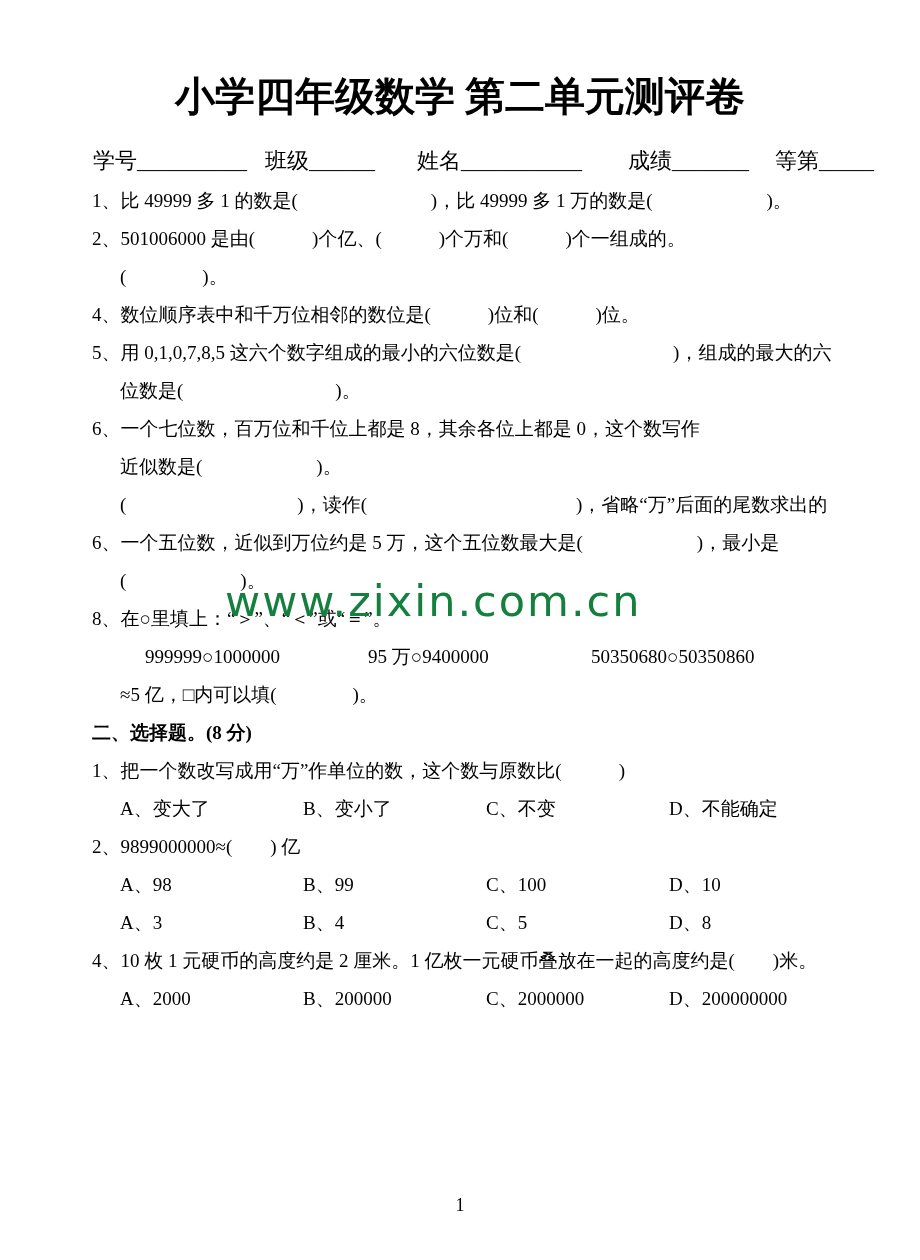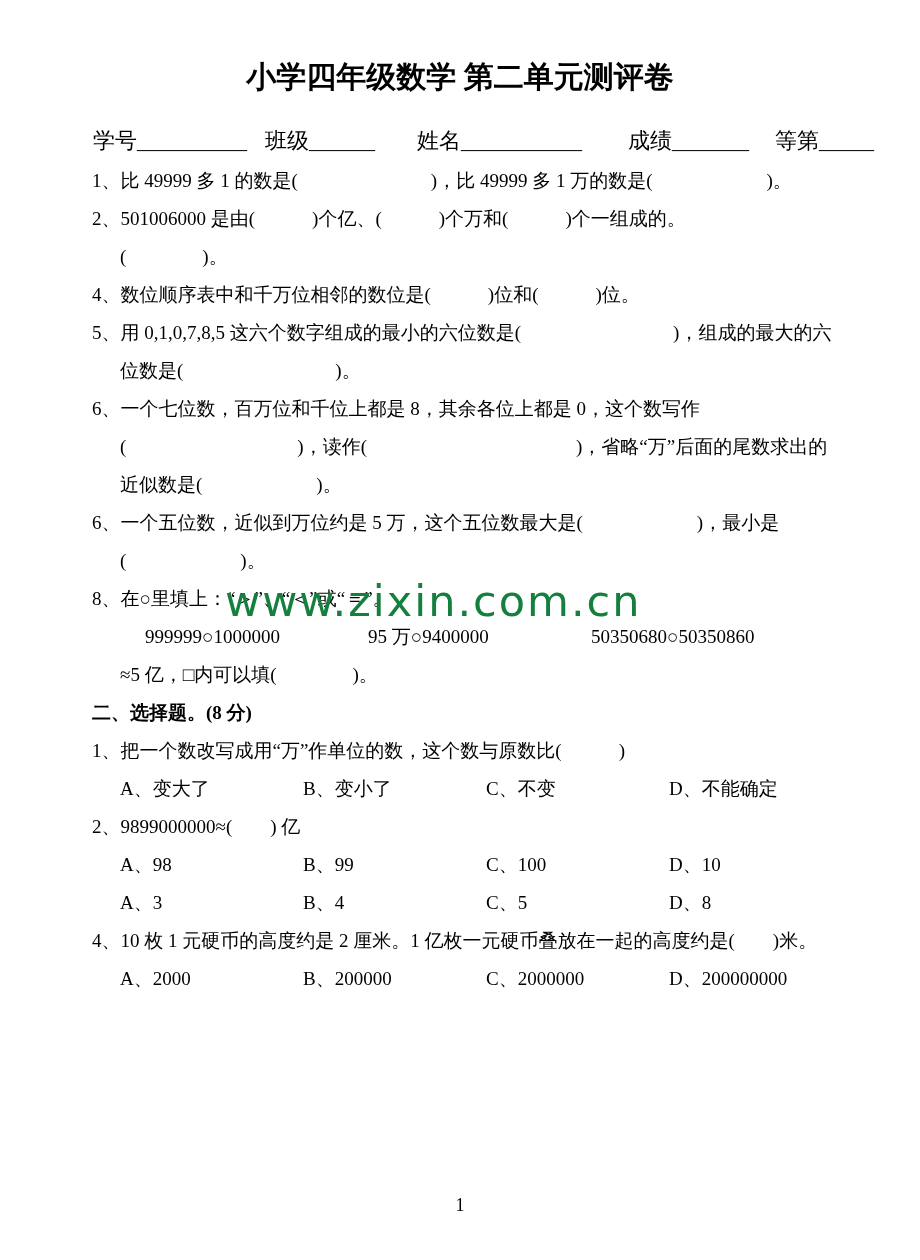--- a/index.html
+++ b/index.html
@@ -8,23 +8,23 @@
     position: relative;
     width: 920px;
     height: 1260px;
     background: #ffffff;
     color: #000000;
     font-family: "Liberation Serif", "DejaVu Serif", serif;
     overflow: hidden;
   }
   .title {
     margin: 0;
-    padding-top: 56px;
+    padding-top: 76px;
     text-align: center;
-    font-size: 30px;
+    font-size: 40px;
     line-height: 42px;
     font-weight: 700;
   }
   .header-line {
     margin: 24px 0 2px 93px;
     font-size: 22px;
     line-height: 38px;
     white-space: normal;
   }
   .hf { display: inline-block; }
@@ -78,22 +78,22 @@
   <div class="content">
 
 
     <p class="line">1、比 49999 多 1 的数是(　　　　　　　)，比 49999 多 1 万的数是(　　　　　　)。</p>
     <p class="line">2、501006000 是由(　　　)个亿、(　　　)个万和(　　　)个一组成的。</p>
     <p class="line indent1">(　　　　)。</p>
     <p class="line">4、数位顺序表中和千万位相邻的数位是(　　　)位和(　　　)位。</p>
     <p class="line">5、用 0,1,0,7,8,5 这六个数字组成的最小的六位数是(　　　　　　　　)，组成的最大的六</p>
     <p class="line indent1">位数是(　　　　　　　　)。</p>
     <p class="line">6、一个七位数，百万位和千位上都是 8，其余各位上都是 0，这个数写作</p>
+    <p class="line indent1">近似数是(　　　　　　)。</p>
     <p class="line indent1">(　　　　　　　　　)，读作(　　　　　　　　　　　)，省略“万”后面的尾数求出的</p>
-    <p class="line indent1">近似数是(　　　　　　)。</p>
     <p class="line">6、一个五位数，近似到万位约是 5 万，这个五位数最大是(　　　　　　)，最小是</p>
     <p class="line indent1">(　　　　　　)。</p>
     <p class="line">8、在○里填上：“＞”、“＜”或“＝”。</p>
     <p class="line row indent2"><span class="comp">999999○1000000</span><span class="comp">95 万○9400000</span><span class="comp">50350680○50350860</span></p>
     <p class="line indent1">≈5 亿，□内可以填(　　　　)。</p>
 
     <p class="line heading">二、选择题。(8 分)</p>
 
     <p class="line">1、把一个数改写成用“万”作单位的数，这个数与原数比(　　　)</p>
     <p class="line row indent1"><span class="opt">A、变大了</span><span class="opt">B、变小了</span><span class="opt">C、不变</span><span class="opt">D、不能确定</span></p>

